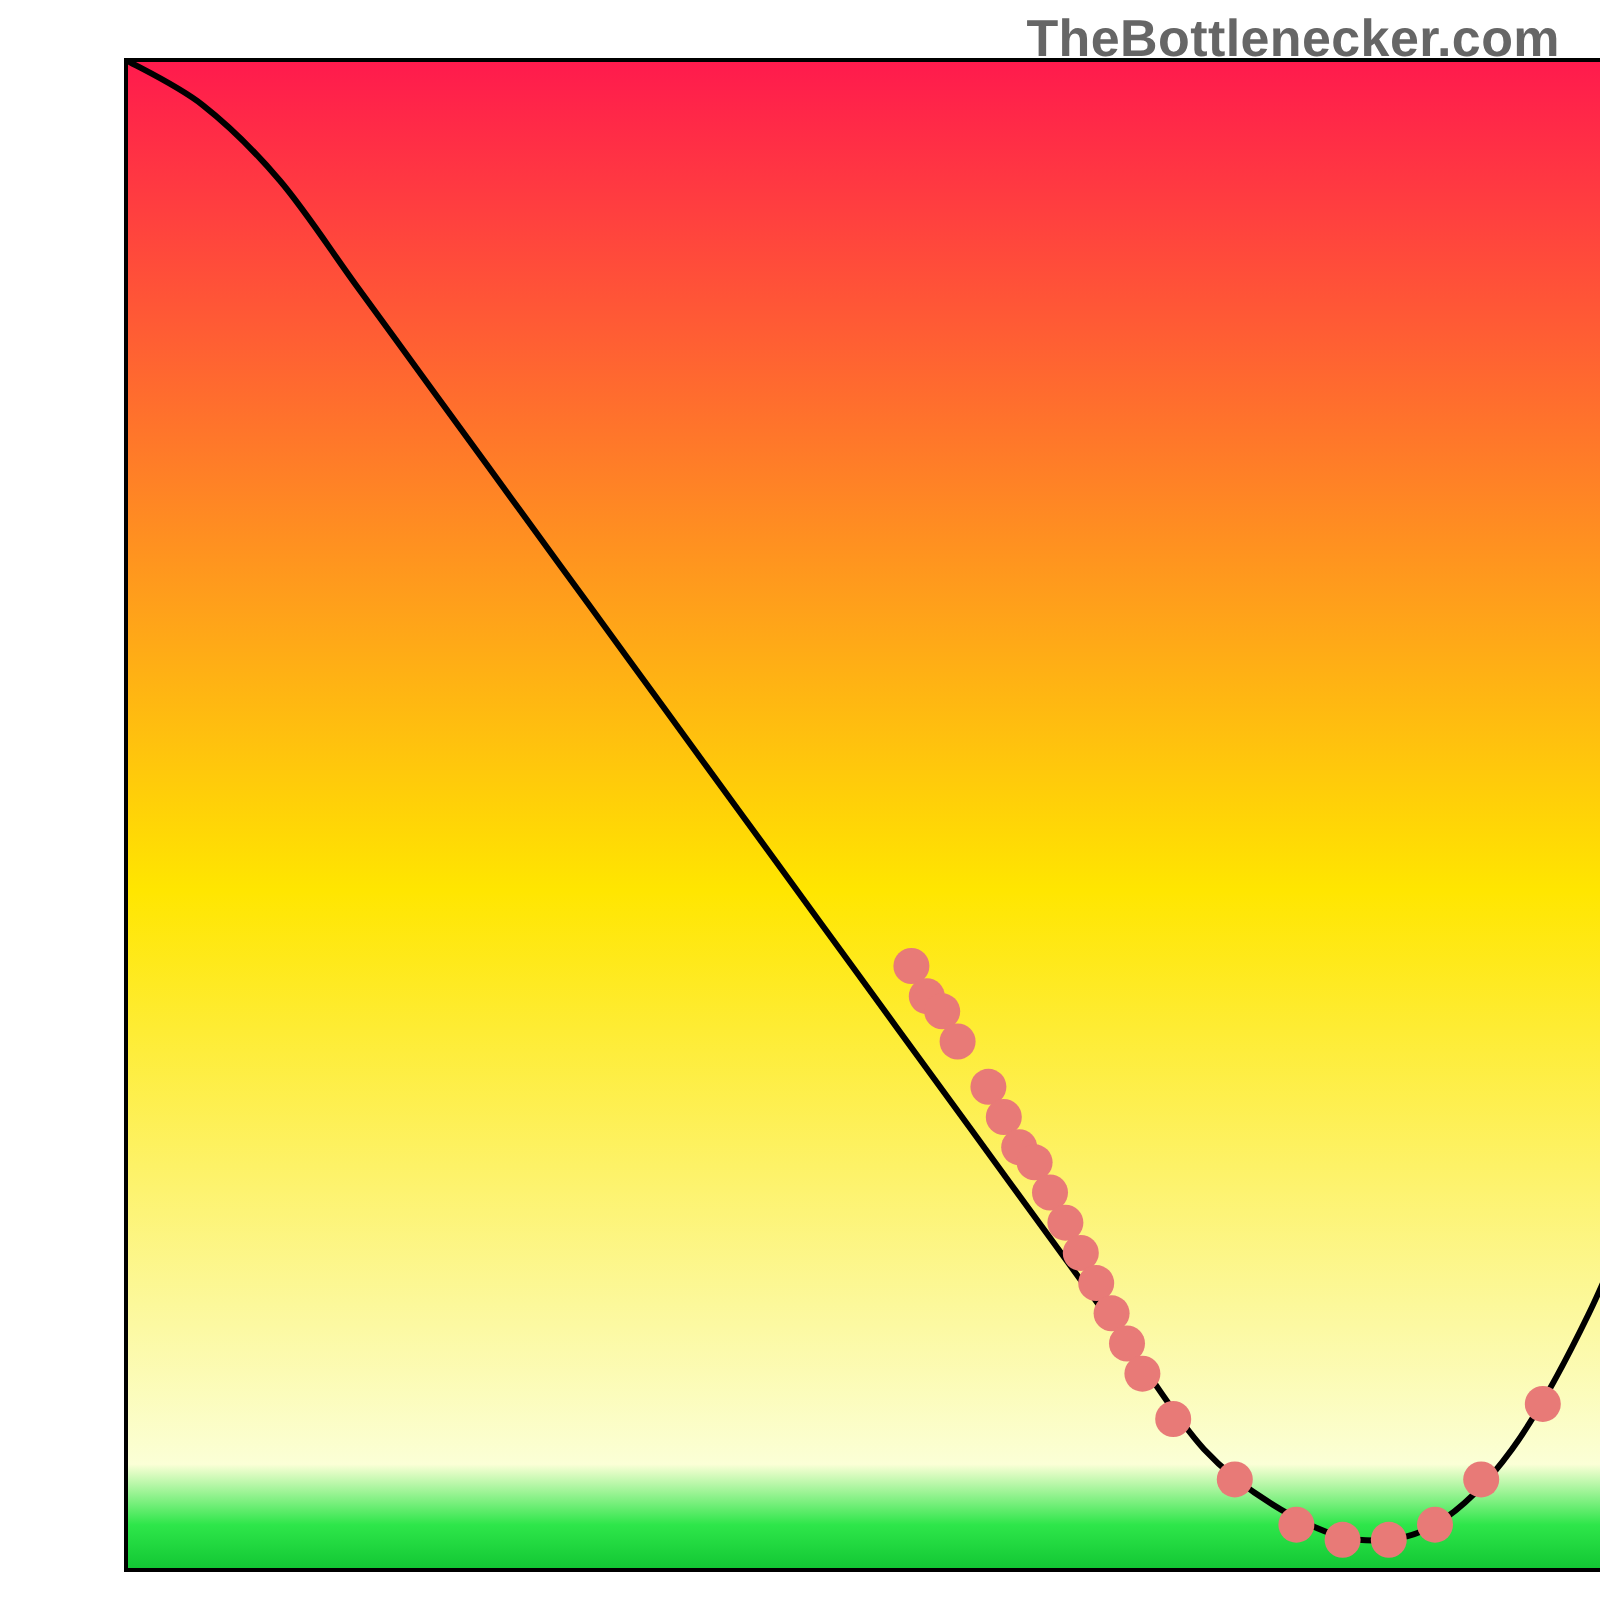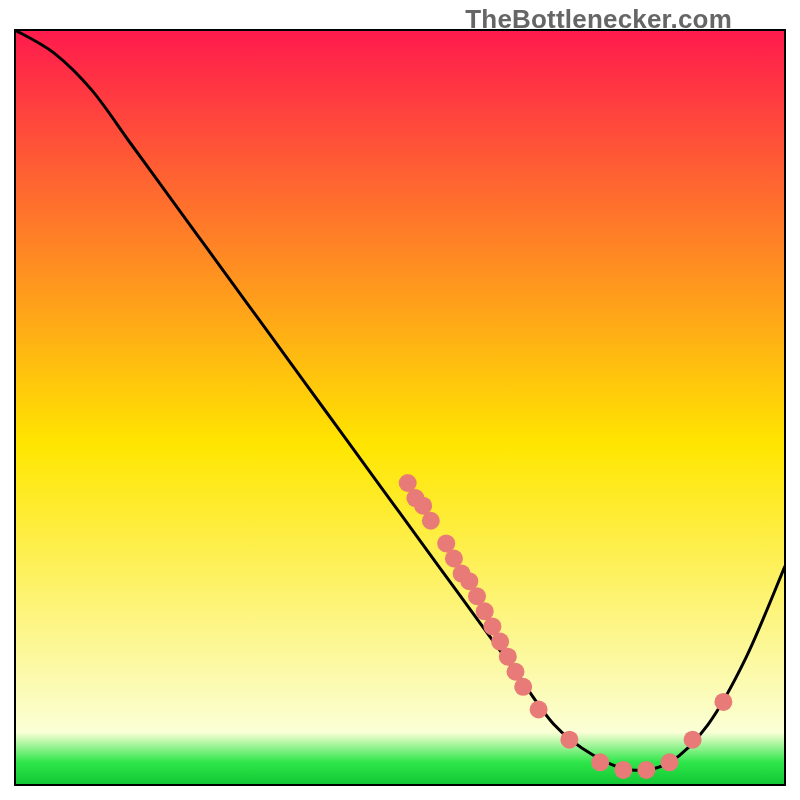--- a/index.html
+++ b/index.html
@@ -8,20 +8,21 @@
     width: 800px;
     height: 800px;
     overflow: hidden;
     background: #fff;
     font-family: Arial, Helvetica, sans-serif;
   }
   .canvas {
     position: relative;
     width: 742px;
     height: 800px;
+    padding-left: 48px;
   }
   .watermark {
     position: absolute;
     top: 4px;
     right: 10px;
     color: #666;
     font-size: 26px;
     font-weight: 600;
     letter-spacing: 0.2px;
   }

